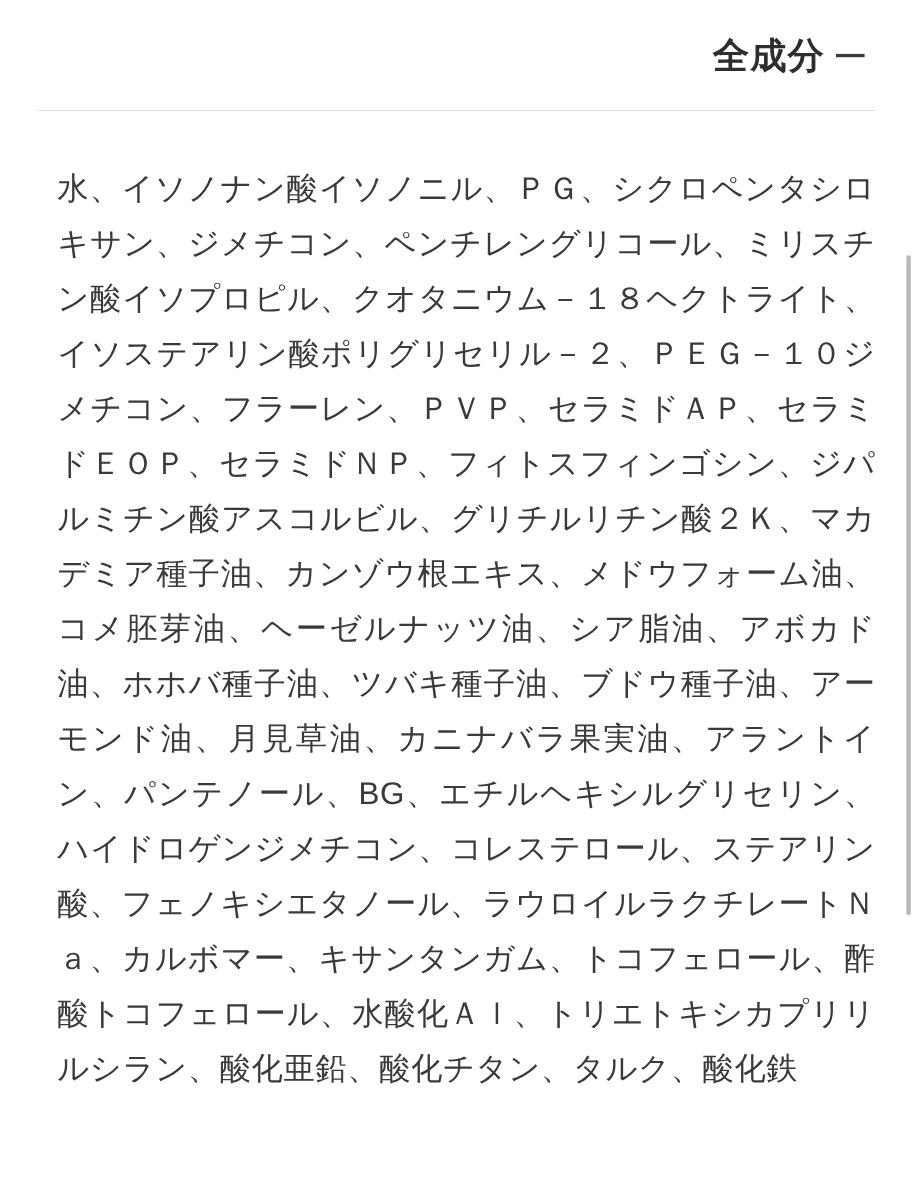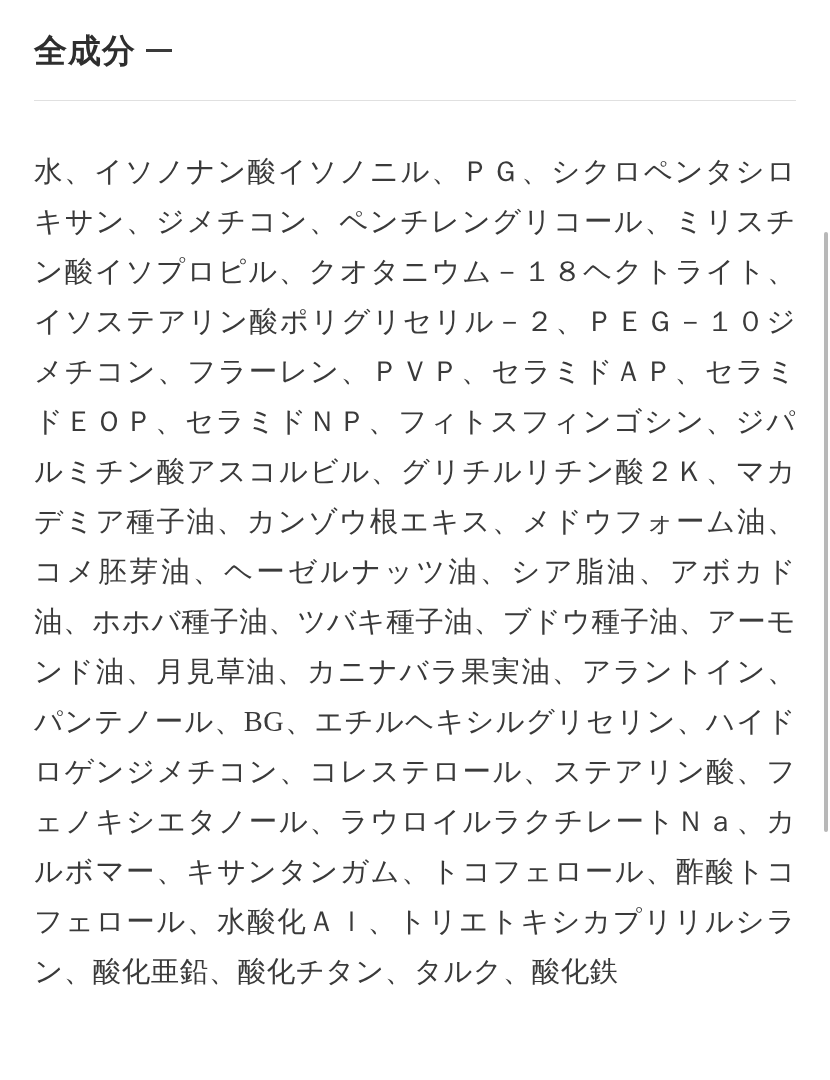--- a/index.html
+++ b/index.html
@@ -22,21 +22,21 @@
     background: #ffffff;
     box-sizing: border-box;
     position: relative;
   }
 
   .section-header {
     height: 100px;
     padding: 0 34px;
     display: flex;
     align-items: center;
-    justify-content: flex-start;
+    justify-content: flex-end;
     background: #ffffff;
     box-sizing: border-box;
   }
 
   .section-title {
     font-size: 33px;
     font-weight: bold;
     letter-spacing: 1px;
     color: #2e2e2e;
     line-height: 1;
@@ -58,23 +58,22 @@
     background: #3a3a3a;
   }
 
   .divider {
     height: 1px;
     background: #e0e0e0;
     margin: 0 34px;
   }
 
   .ingredients-body {
-    padding: 46px 34px 0 34px;
+    padding: 46px 34px 0 52px;
     box-sizing: border-box;
-    font-family: Liberation Serif, serif;
   }
 
   .ingredients-text {
     font-size: 28.5px;
     line-height: 50px;
     letter-spacing: 0.5px;
     color: #3a3a3a;
     text-align: justify;
     text-justify: inter-character;
     word-break: break-all;

